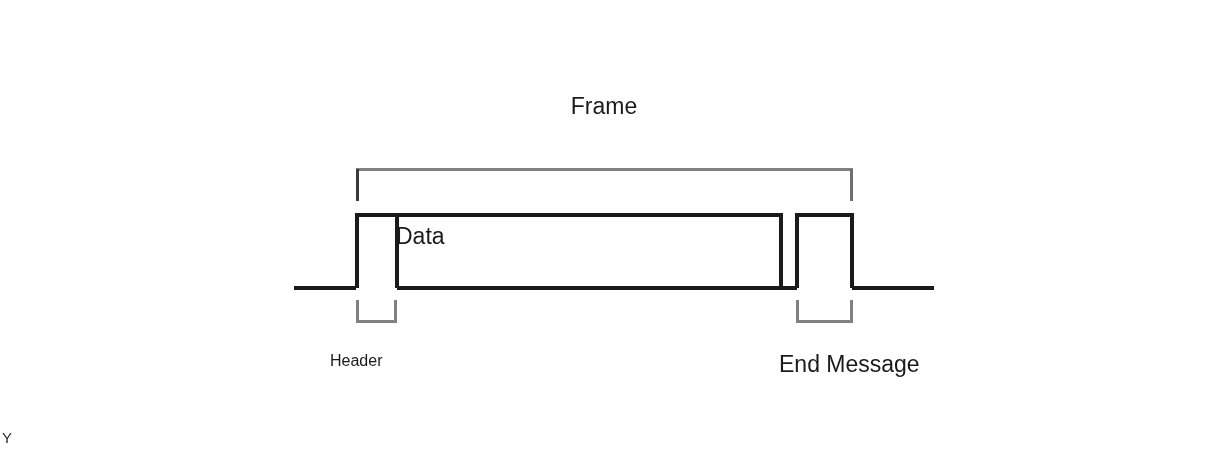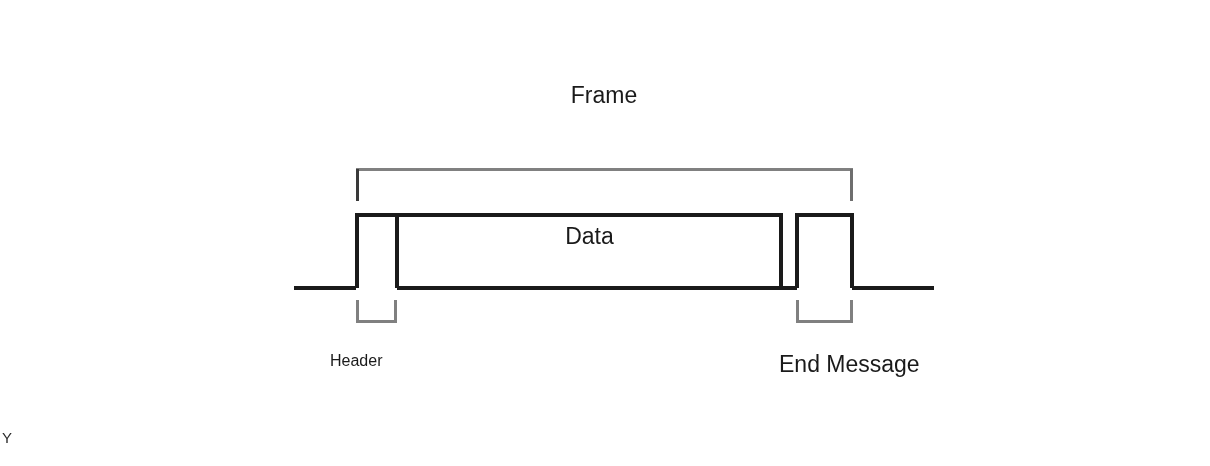--- a/index.html
+++ b/index.html
@@ -29,35 +29,35 @@
   }
   .diagram-label {
     position: absolute;
     font-family: "Liberation Sans", sans-serif;
     color: #1a1a1a;
     white-space: nowrap;
     line-height: 1;
   }
   #label-frame {
     left: 0;
-    top: 84px;
+    top: 95px;
     width: 1210px;
     text-align: center;
     font-size: 23px;
   }
   
   #label-frame > span {
     position: relative;
     left: -1px;
   }
   #label-data {
     left: 396px;
     top: 225px;
     width: 387px;
-    text-align: center;
+    text-align: left;
     font-size: 23px;
   }
   #label-header {
     left: 330px;
     top: 353px;
     font-size: 16px;
   }
   #label-endmessage {
     left: 779px;
     top: 353px;

